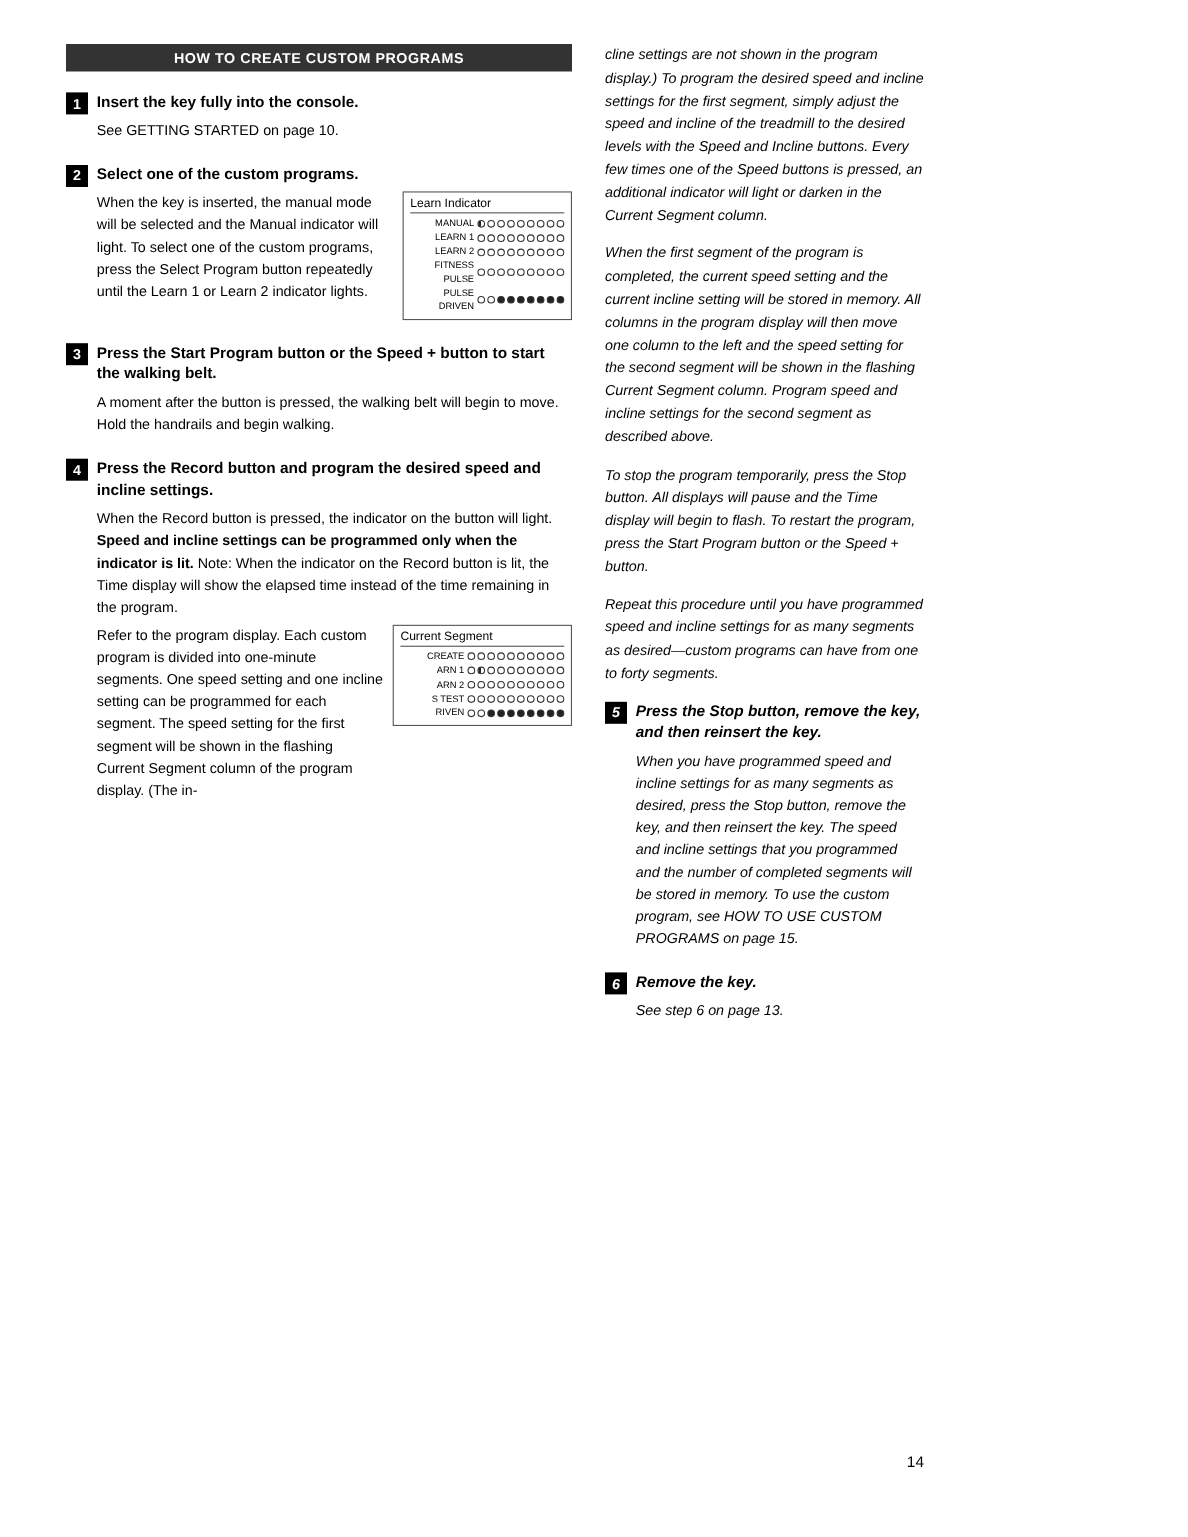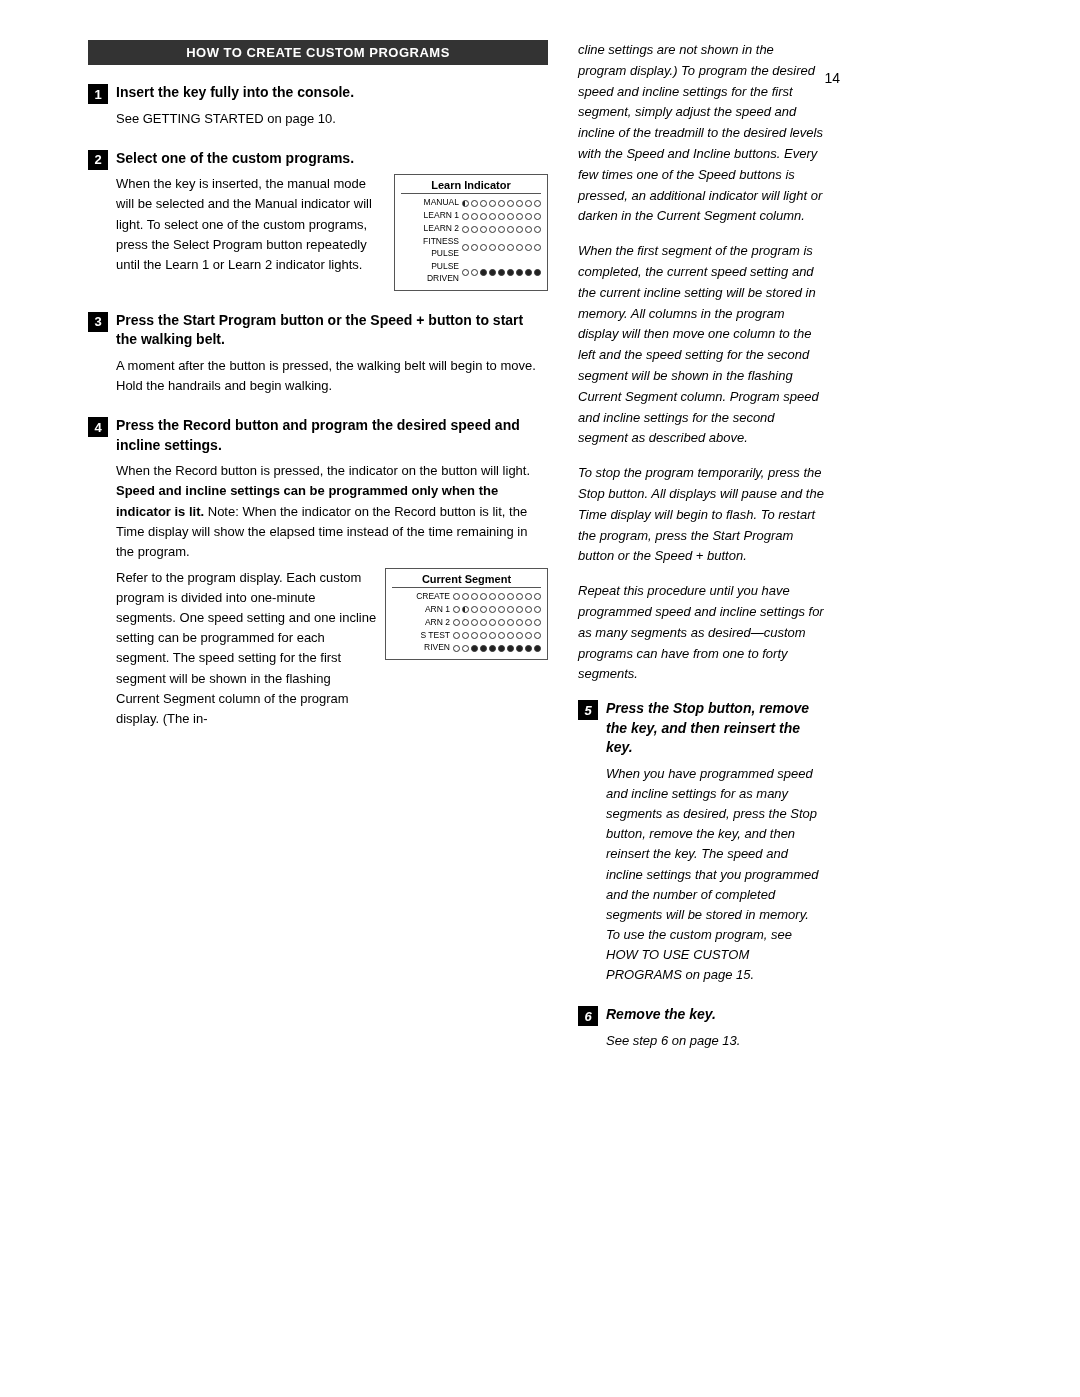--- a/index.html
+++ b/index.html
@@ -7,23 +7,23 @@
       width: 1080px;
       min-height: 1397px;
       background: #ffffff;
       font-family: Arial, Helvetica, sans-serif;
       font-size: 14px;
       color: #000000;
     }
     .page {
       width: 900px;
       min-height: 1397px;
-      padding: 40px 60px 60px 88px;
-      display: flex;
-      flex-direction: row;
+      padding: 40px 60px 60px 60px;
+      display: flex;
+      flex-direction: column;
     }
     .two-col {
       display: flex;
       gap: 30px;
       flex: 1;
     }
     .col-left {
       width: 460px;
       flex-shrink: 0;
     }
@@ -89,22 +89,21 @@
       flex: 1;
     }
     .figure-box {
       border: 1px solid #555;
       padding: 4px 6px;
       min-width: 130px;
       flex-shrink: 0;
     }
     .figure-title {
       font-size: 11px;
-      font-weight: bold;
-      text-align: center;
+      font-weight: normal;
       margin-bottom: 3px;
       border-bottom: 1px solid #555;
       padding-bottom: 2px;
     }
     .indicator-table {
       width: 100%;
       font-size: 9px;
       line-height: 1.4;
     }
     .indicator-row {

